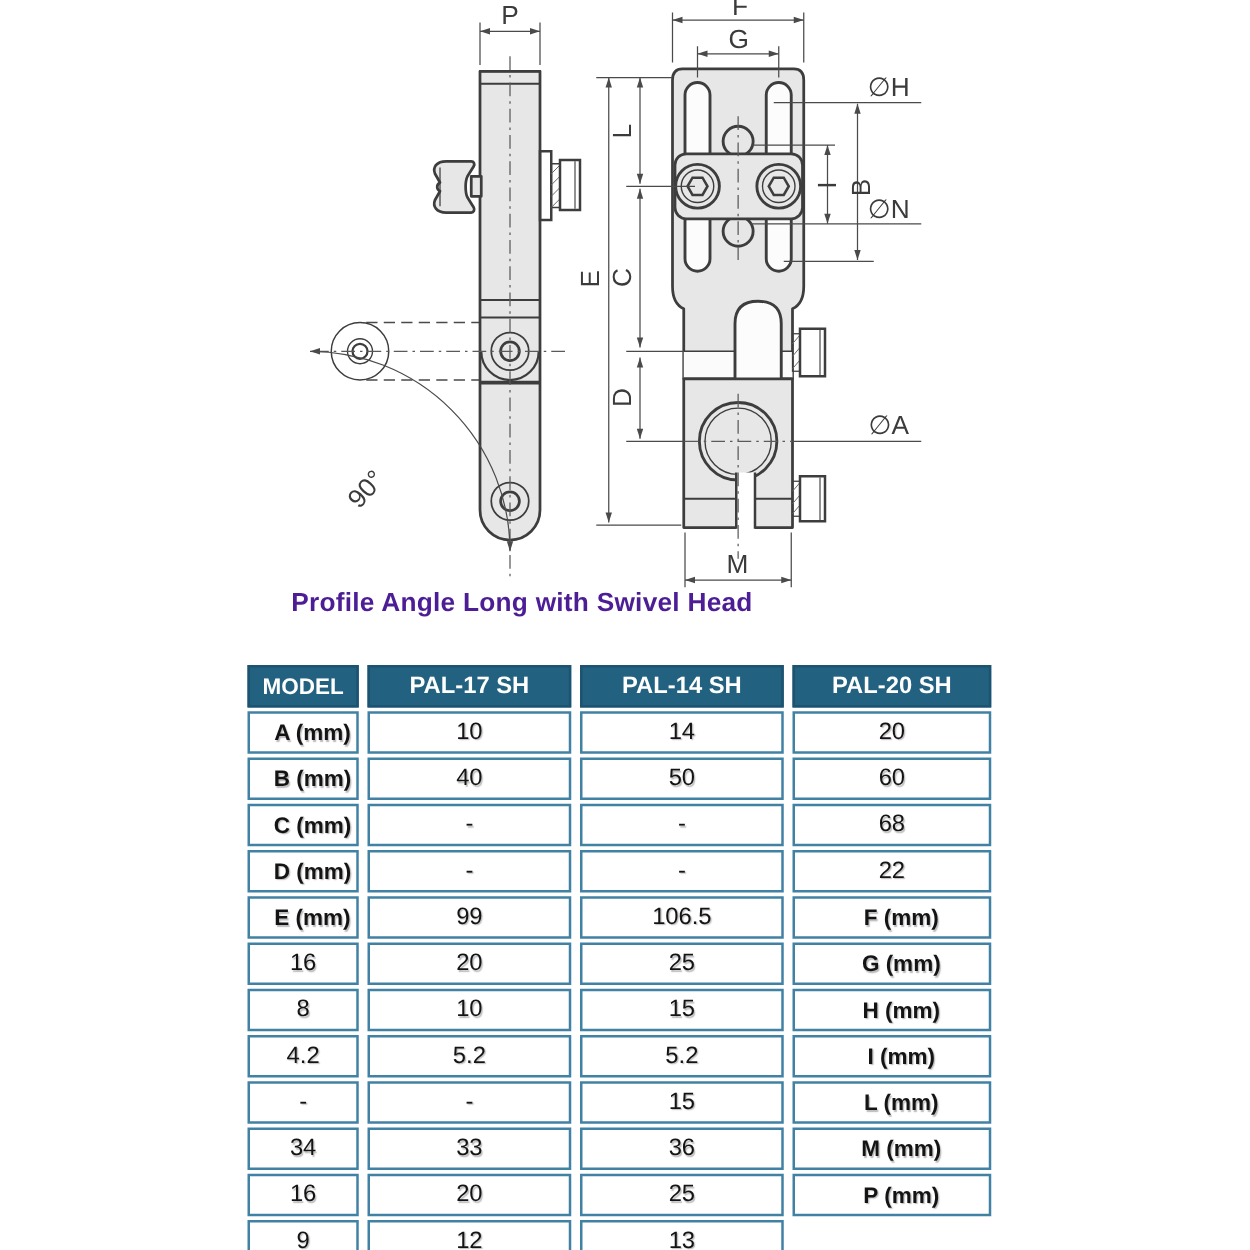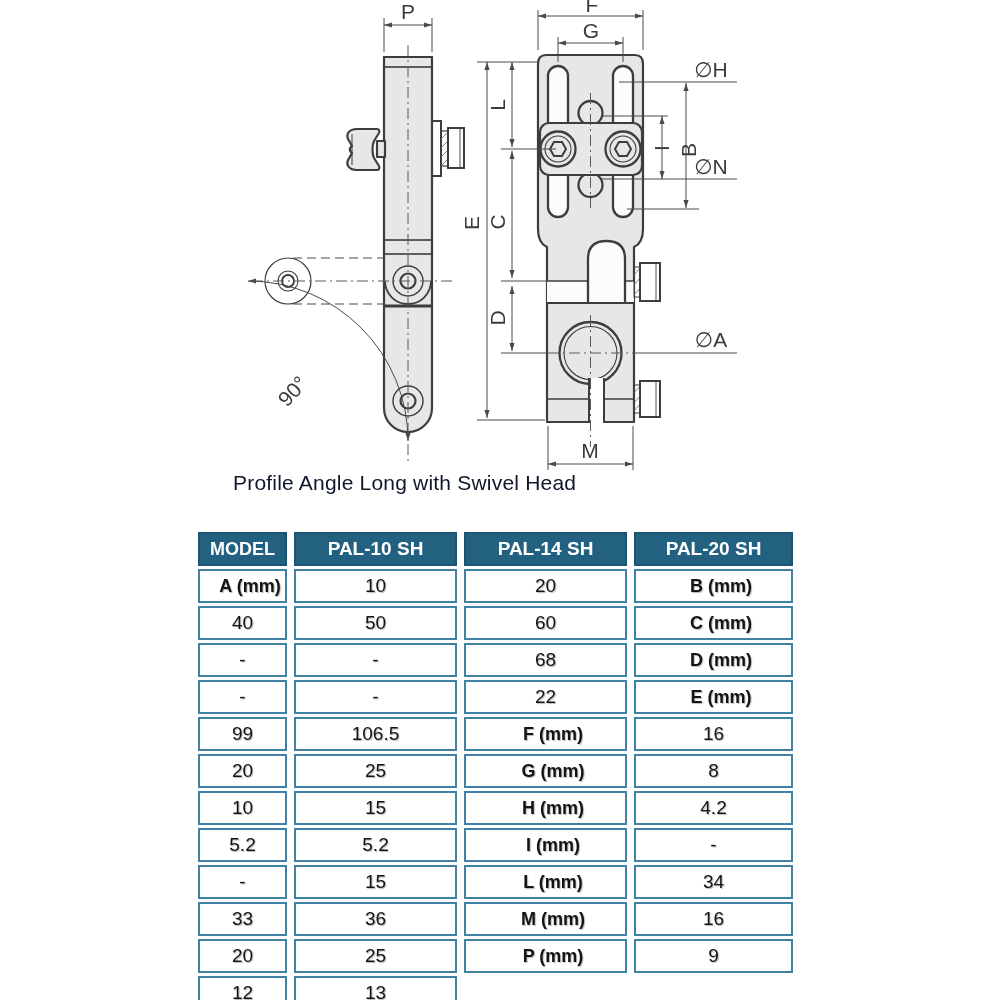--- a/index.html
+++ b/index.html
@@ -1,18 +1,18 @@
 <!DOCTYPE html>
 <html style="--header-bg: #236181; --table-border: #4181a4; --part-fill: #e7e7e7;"><head>
 <meta charset="utf-8">
 <style>
   html,body{margin:0;padding:0;background:#fff;}
   body{width:1000px;height:1000px;position:relative;font-family:"Liberation Sans",sans-serif;}
   .drawing{position:absolute;left:0;top:0;}
-  .title{position:absolute;left:233px;top:471px;font-size:21px;font-weight:normal;color:#0f172a;letter-spacing:.2px;}
+  .title{position:absolute;left:233px;top:471px;font-size:21px;font-weight:bold;color:#4c1d95;letter-spacing:.2px;}
   .spec-table{position:absolute;left:198px;top:532px;display:grid;
     grid-template-columns:89px 163px 163px 159px;column-gap:7px;
     grid-auto-rows:34px;row-gap:3px;}
   .cell{box-sizing:border-box;border:2px solid var(--table-border,#4181a4);background:#fff;
     display:flex;align-items:center;justify-content:center;
     font-size:19px;color:#141414;text-shadow:1px 1.2px 1px rgba(0,0,0,.28);}
   .cell.rowlabel{font-weight:bold;font-size:18px;padding-left:15px;}
   .cell.head{background:var(--header-bg,#236181);border-color:#1c5371;color:#fff;
     font-weight:bold;font-size:19px;text-shadow:none;}
   .cell.head.model{font-size:18px;}
@@ -234,26 +234,27 @@
       <text class="dimtext" x="590" y="458" text-anchor="middle">M</text>
     </g>
   </g>
 </svg>
 
 <div class="title">Profile Angle Long with Swivel Head</div>
 
 <div class="spec-table">
 
   <div class="cell head model">MODEL</div>
-  <div class="cell head">PAL-10 SH</div>
+  <div class="cell head">PAL-17 SH</div>
   <div class="cell head">PAL-14 SH</div>
   <div class="cell head">PAL-20 SH</div>
 
   <div class="cell rowlabel">A (mm)</div>
   <div class="cell">10</div>
+  <div class="cell">14</div>
   <div class="cell">20</div>
 
   <div class="cell rowlabel">B (mm)</div>
   <div class="cell">40</div>
   <div class="cell">50</div>
   <div class="cell">60</div>
 
   <div class="cell rowlabel">C (mm)</div>
   <div class="cell">-</div>
   <div class="cell">-</div>

